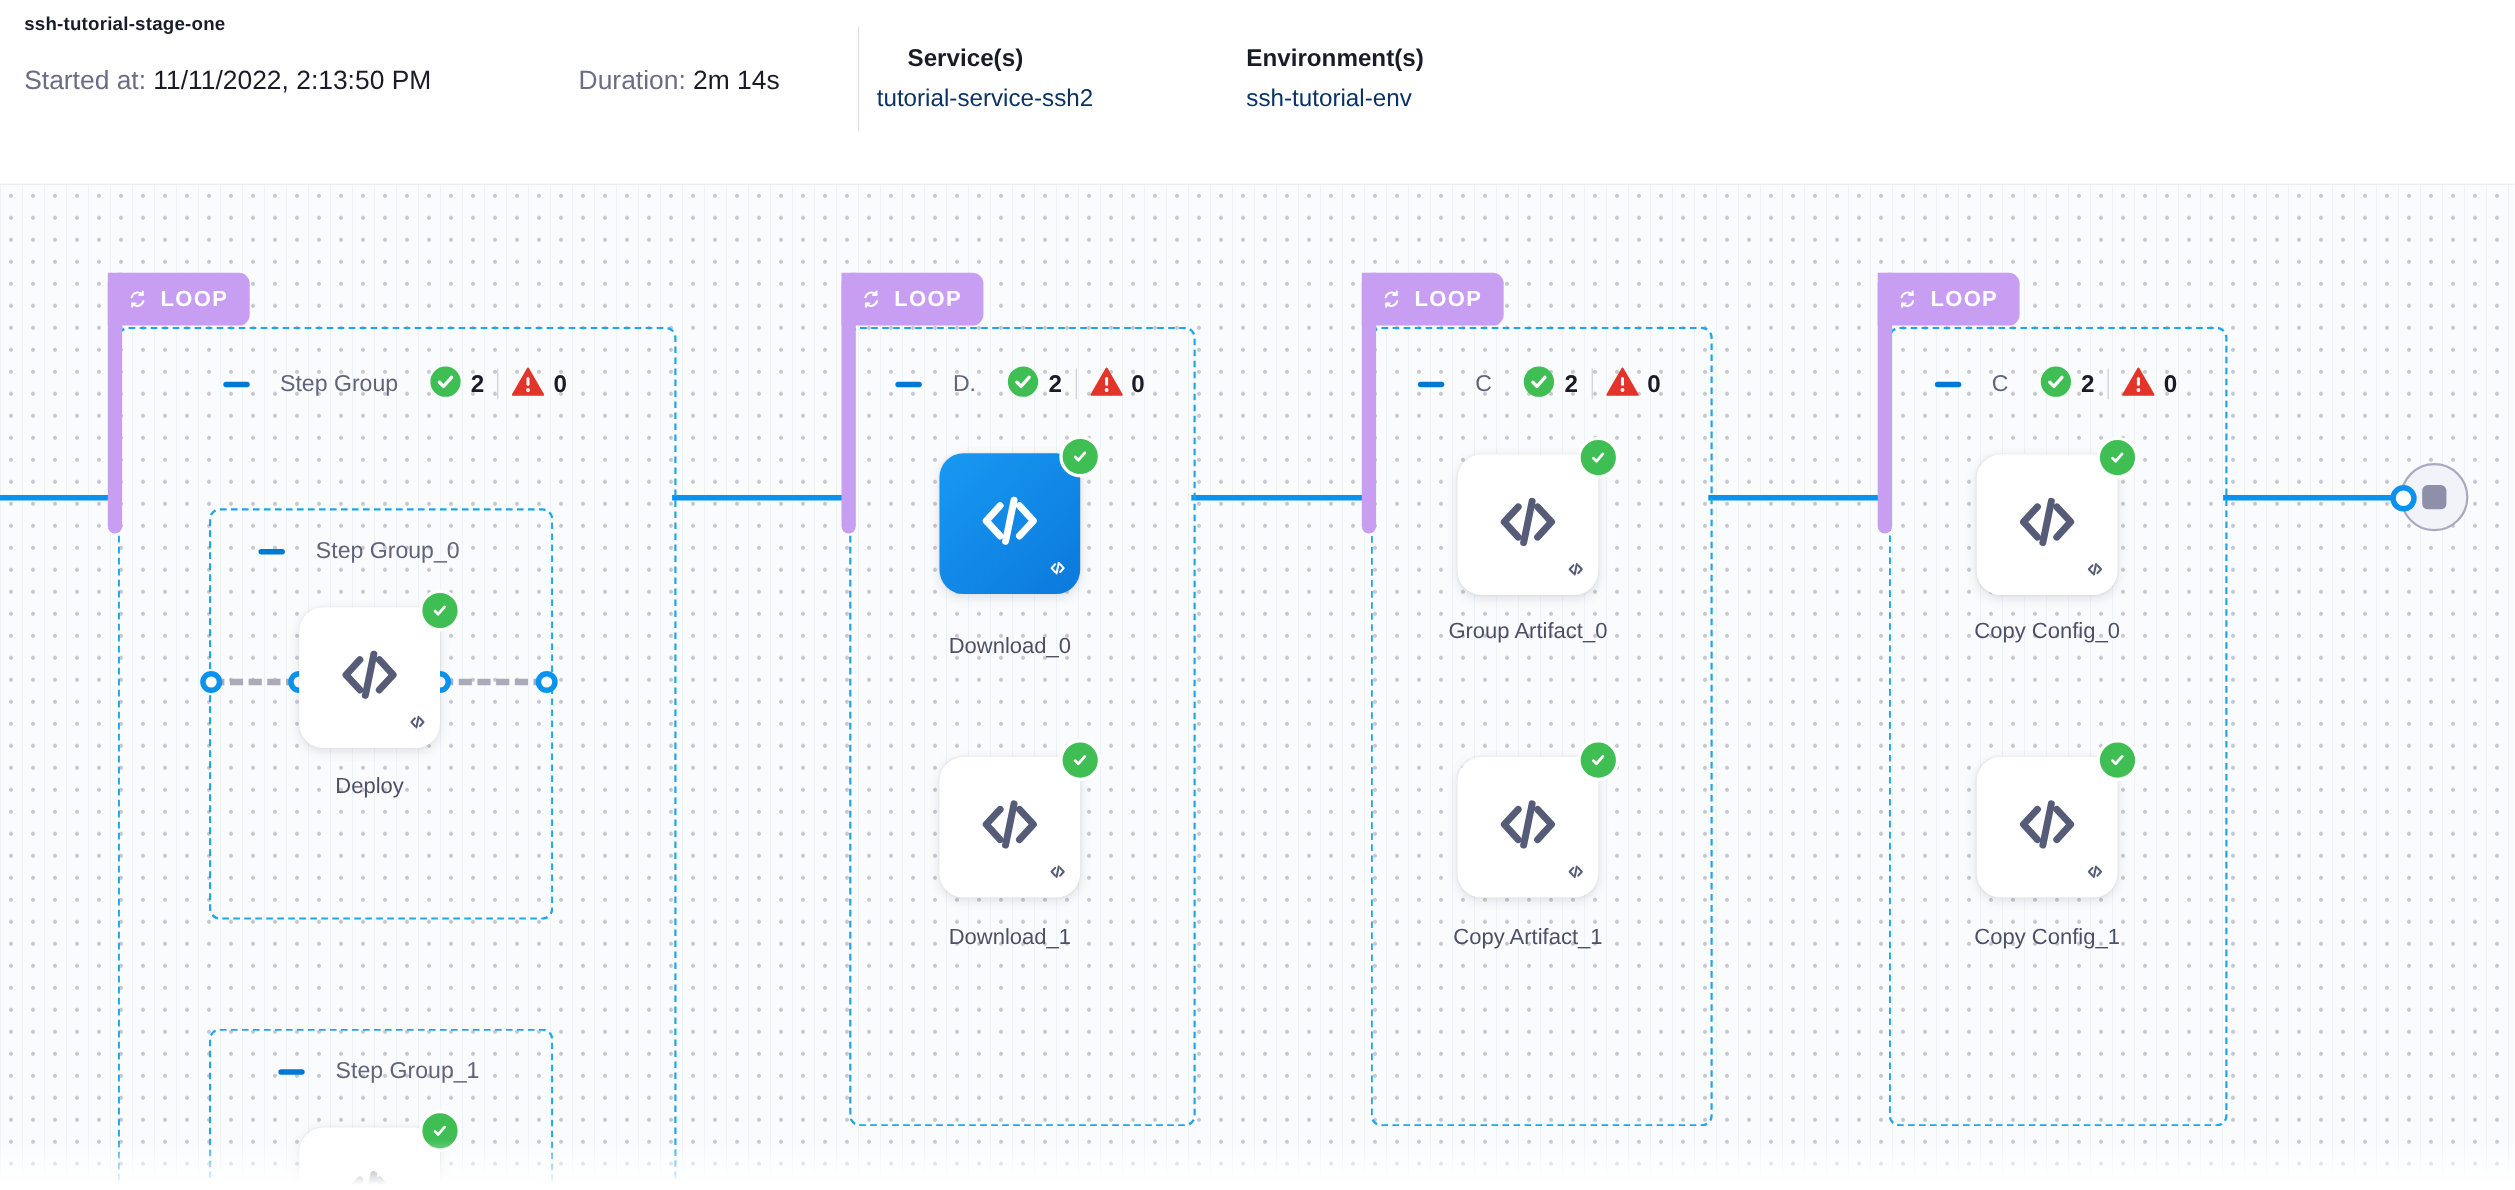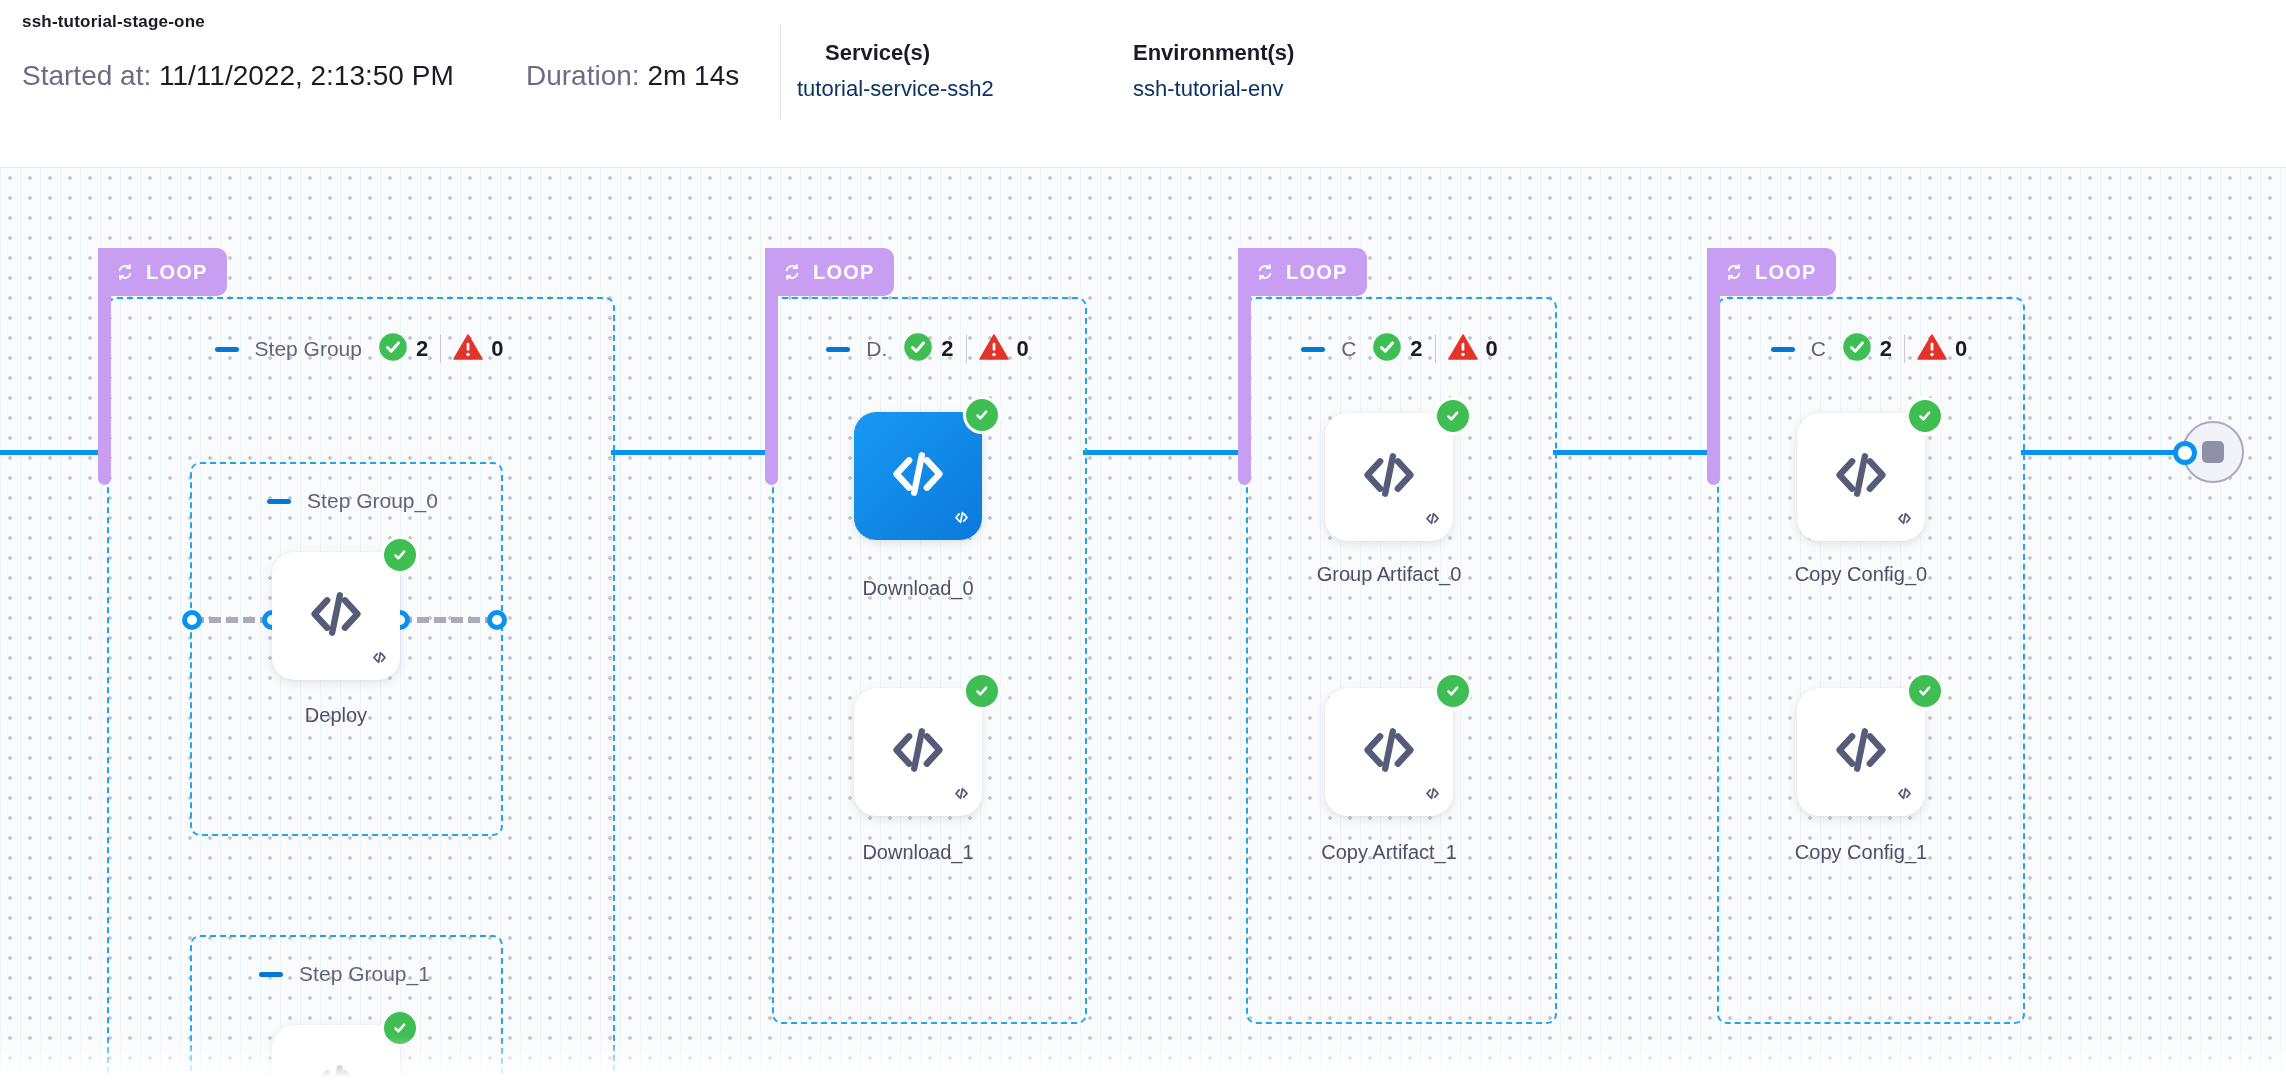--- a/index.html
+++ b/index.html
@@ -1,21 +1,21 @@
 <!DOCTYPE html>
 <html><head>
 <meta charset="utf-8">
 <style>
   html,body{margin:0;padding:0;background:#fff;}
   .page{position:relative;width:2286px;height:1082px;font-family:"Liberation Sans",sans-serif;overflow:hidden;background:#fff;}
 
   
   .topbar{position:absolute;left:0;top:0;width:2286px;height:167px;background:#fff;border-bottom:1px solid #E6E7EE;z-index:5;}
   .stage-title{position:absolute;left:22px;top:12px;font-size:17px;font-weight:700;color:#1B1B28;letter-spacing:.2px;}
-  .meta{position:absolute;font-size:28px;color:#1B1B28;white-space:nowrap;}
+  .meta{position:absolute;font-size:24px;color:#1B1B28;white-space:nowrap;}
   .meta .lbl{color:#6B6D85;}
   .meta-started{left:22px;top:60px;}
   .meta-duration{left:526px;top:60px;text-align:right;}
   .top-divider{position:absolute;left:780px;top:24px;width:1px;height:95px;background:#DEDFE8;}
   .svc-label{position:absolute;font-size:22px;font-weight:700;color:#1B1B28;white-space:nowrap;}
   .svc-link{position:absolute;font-size:22px;color:#0A3364;text-decoration:none;white-space:nowrap;cursor:pointer;}
   .svc-label.services{left:797px;top:40px;margin-left:28px;} .svc-link.services{left:797px;top:76px;}
   .svc-label.envs{left:1133px;top:40px;} .svc-link.envs{left:1133px;top:76px;}
 
   
@@ -28,21 +28,21 @@
 
   .exec-line{position:absolute;top:282px;height:5px;background:#0A93EE;z-index:1;}
 
   .loop-strip{position:absolute;top:80px;width:13px;height:237px;background:#C79EF2;border-radius:0 0 7px 7px;z-index:3;}
   .loop-badge{position:absolute;top:80px;height:48px;display:flex;align-items:center;gap:10px;padding:0 20px 0 16px;
     background:#C79EF2;border-radius:10px 10px 10px 0;color:#fff;font-size:20px;font-weight:700;letter-spacing:1.2px;z-index:4;}
   .loop-badge svg{display:block;}
 
   .dash-box{position:absolute;border:2px dashed #1FA6E8;border-radius:10px;z-index:2;}
 
-  .col-header{position:absolute;display:flex;align-items:center;justify-content:center;gap:16px;height:36px;z-index:3;}
+  .col-header{position:absolute;display:flex;align-items:center;justify-content:center;gap:28px;height:36px;z-index:3;}
   .col-header .lbl{font-size:21px;color:#62647C;white-space:nowrap;}
   .minus{width:24px;height:5px;border-radius:3px;background:#0278D5;flex:0 0 auto;cursor:pointer;}
   .counts{display:flex;align-items:center;gap:8px;}
   .count{font-size:22px;font-weight:700;color:#1B1B28;}
   .vdiv{width:1px;height:28px;background:#C9CAD8;margin:0 4px;}
 
   .node-card{position:absolute;width:128px;height:128px;border-radius:22px;background:#fff;
     box-shadow:0 3px 10px rgba(96,97,112,.16),0 0 2px rgba(40,41,61,.06);z-index:3;cursor:pointer;}
   .node-card.blue{background:linear-gradient(135deg,#1899F3 0%,#0B79DB 100%);}
   .node-card .big-ico{position:absolute;left:50%;top:50%;transform:translate(-50%,-50%);}
@@ -113,21 +113,21 @@
         <span><svg width="30" height="28" viewBox="0 0 24 22">
               <path d="M12 1.5 L23 20.5 H1 Z" fill="#E3342B" stroke="#E3342B" stroke-width="1.5" stroke-linejoin="round"></path>
               <rect x="10.9" y="7.5" width="2.2" height="6.5" rx="1.1" fill="#fff"></rect>
               <circle cx="12" cy="17" r="1.4" fill="#fff"></circle>
             </svg></span>
         <span class="count">0</span>
       </div>
     </div>
 
     <div class="dash-box" style="left:190px;top:294px;width:309px;height:370px"></div>
-    <div class="col-header" style="left:198px;top:315px;width:309px">
+    <div class="col-header" style="left:172px;top:315px;width:309px">
       <div class="minus"></div>
       <span class="lbl">Step Group_0</span>
     </div>
     <div class="dash-conn" style="left:192px;top:449px;width:80px"></div>
     <div class="dash-conn" style="left:400px;top:449px;width:97px"></div>
     <div class="port" style="left:182px;top:442px"></div>
     <div class="port" style="left:262px;top:442px"></div>
     <div class="port" style="left:390px;top:442px"></div>
     <div class="port" style="left:487px;top:442px"></div>
     <div class="node-card" style="left:272px;top:384px">

